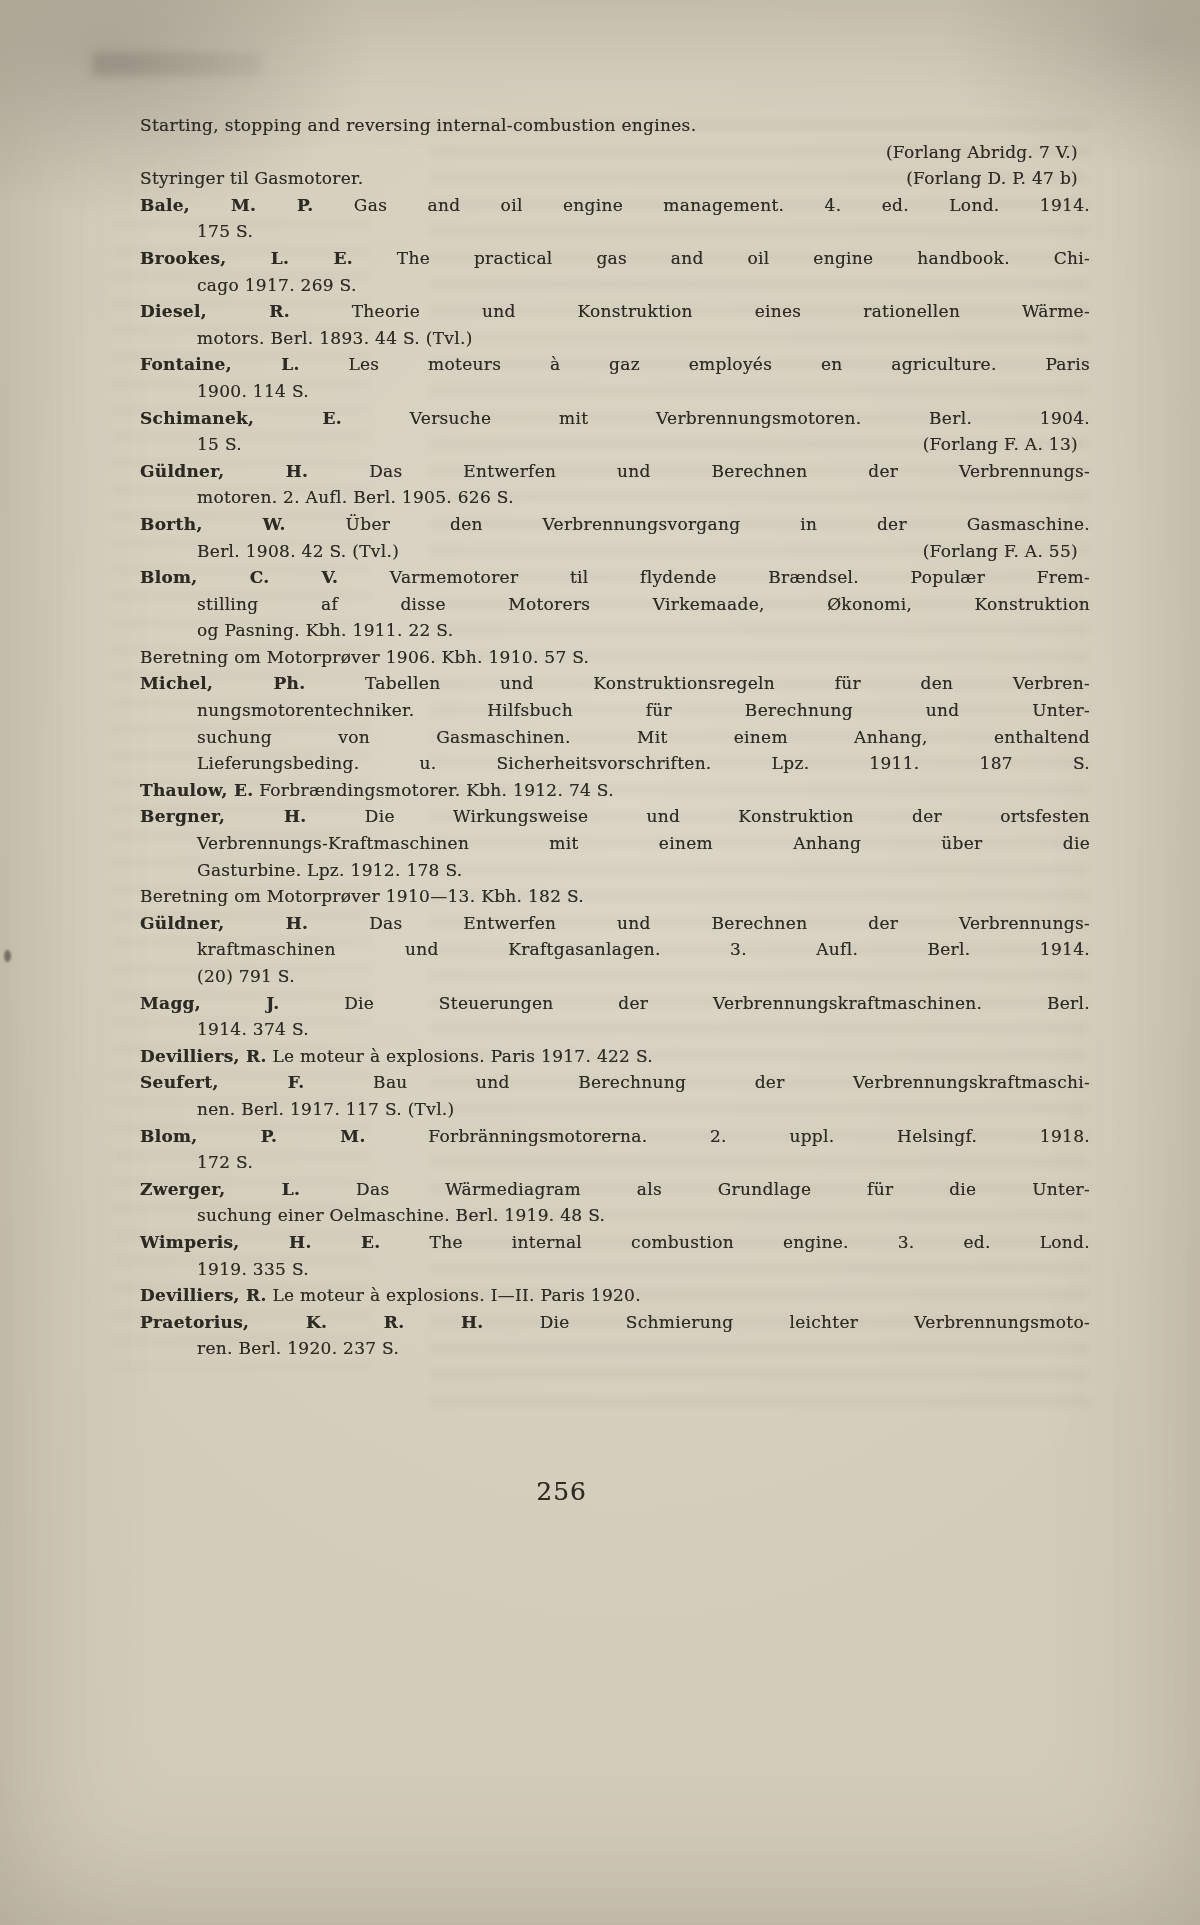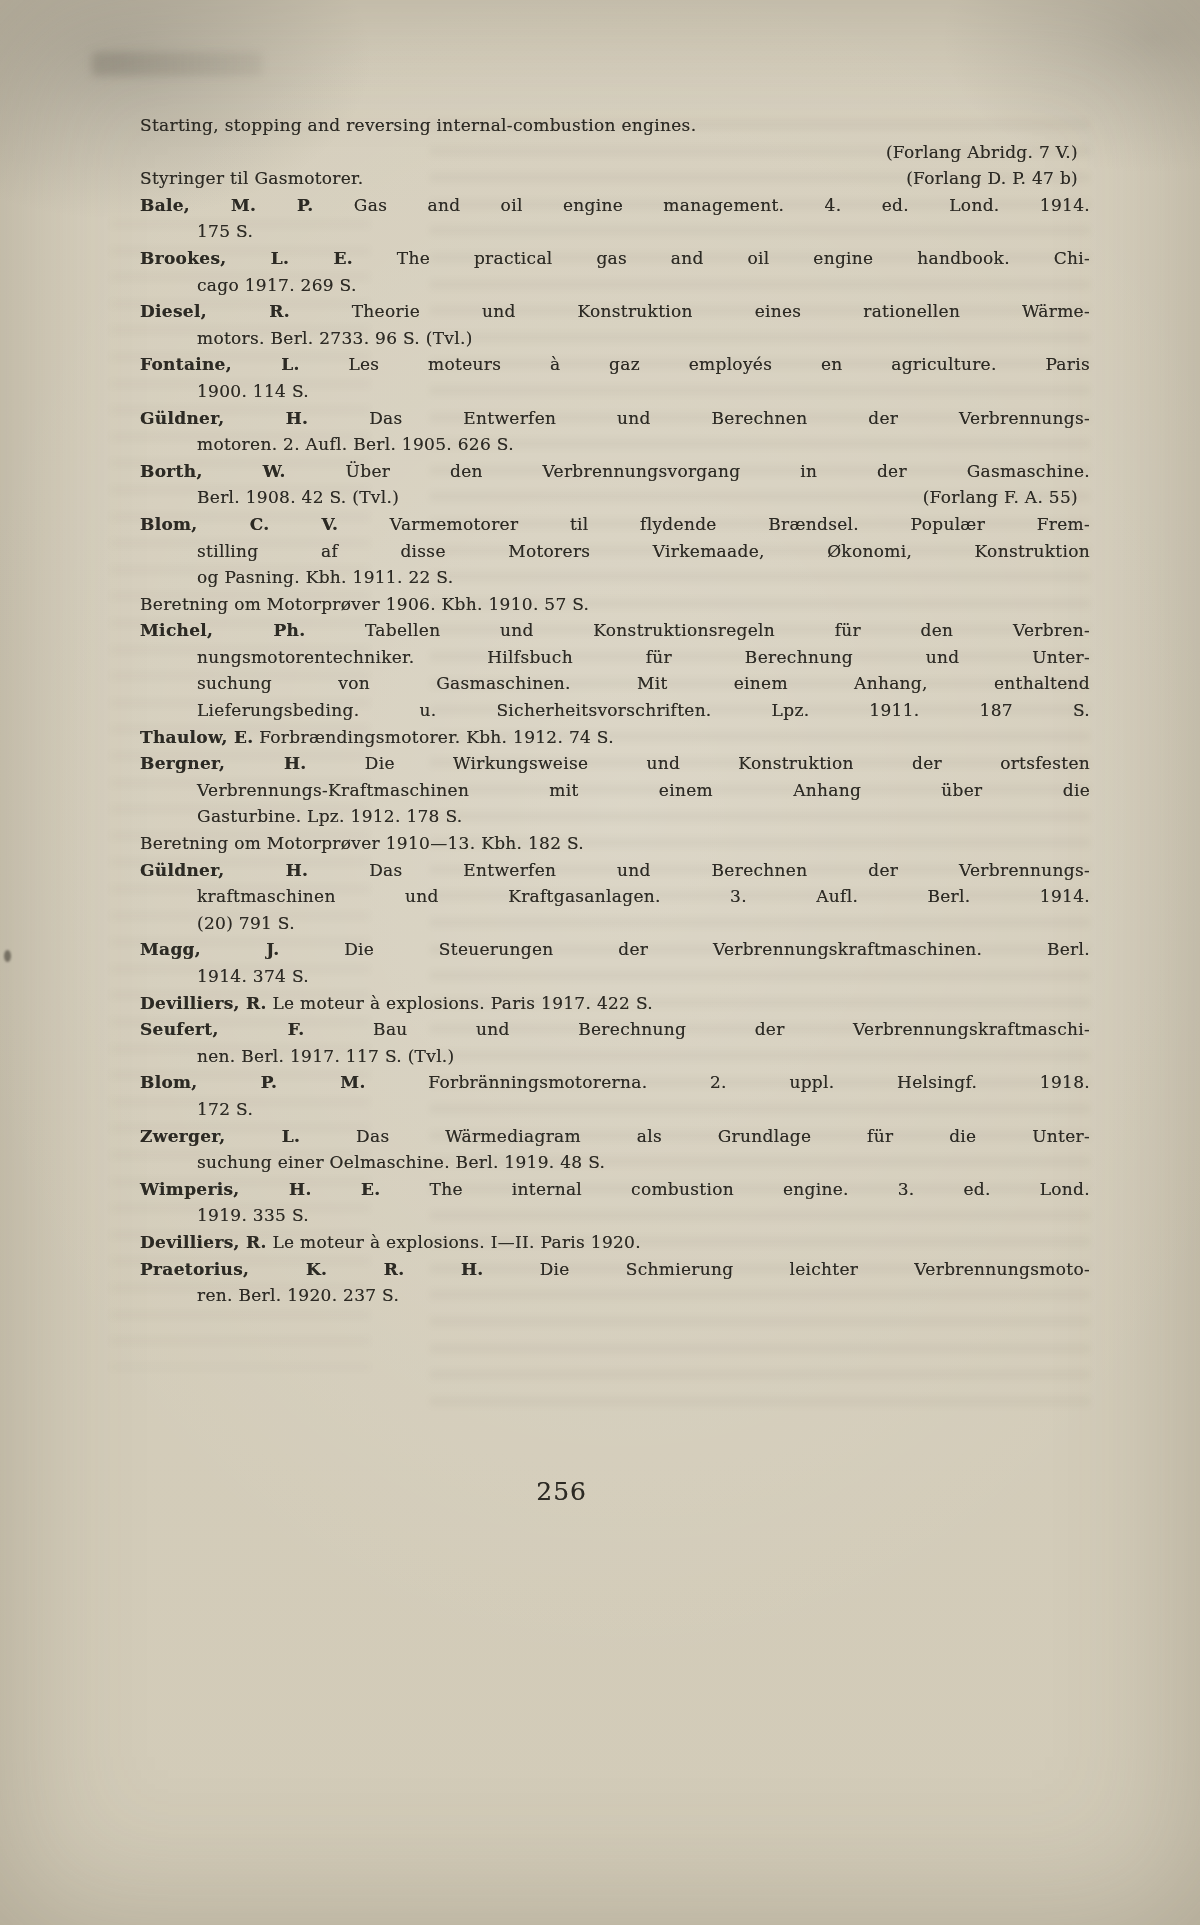--- a/index.html
+++ b/index.html
@@ -121,25 +121,29 @@
       <div class="entry">
         <div class="line just"><span class="author">Bale, M. P.</span> <span>Gas and oil engine management. 4. ed. Lond. 1914.</span></div>
         <div class="line ind"><span>175 S.</span></div>
       </div>
       <div class="entry">
         <div class="line just"><span class="author">Brookes, L. E.</span> <span>The practical gas and oil engine handbook. Chi-</span></div>
         <div class="line ind"><span>cago 1917. 269 S.</span></div>
       </div>
       <div class="entry">
         <div class="line just"><span class="author">Diesel, R.</span> <span>Theorie und Konstruktion eines rationellen Wärme-</span></div>
-        <div class="line ind"><span>motors. Berl. 2733. 96 S. (Tvl.)</span></div>
+        <div class="line ind"><span>motors. Berl. 1893. 44 S. (Tvl.)</span></div>
       </div>
       <div class="entry">
         <div class="line just"><span class="author">Fontaine, L.</span> <span>Les moteurs à gaz employés en agriculture. Paris</span></div>
         <div class="line ind"><span>1900. 114 S.</span></div>
+      </div>
+      <div class="entry">
+        <div class="line just"><span class="author">Schimanek, E.</span> <span>Versuche mit Verbrennungsmotoren. Berl. 1904.</span></div>
+        <div class="line ind"><span>15 S.</span><span class="note">(Forlang F. A. 13)</span></div>
       </div>
       <div class="entry">
         <div class="line just"><span class="author">Güldner, H.</span> <span>Das Entwerfen und Berechnen der Verbrennungs-</span></div>
         <div class="line ind"><span>motoren. 2. Aufl. Berl. 1905. 626 S.</span></div>
       </div>
       <div class="entry">
         <div class="line just"><span class="author">Borth, W.</span> <span>Über den Verbrennungsvorgang in der Gasmaschine.</span></div>
         <div class="line ind"><span>Berl. 1908. 42 S. (Tvl.)</span><span class="note">(Forlang F. A. 55)</span></div>
       </div>
       <div class="entry">

